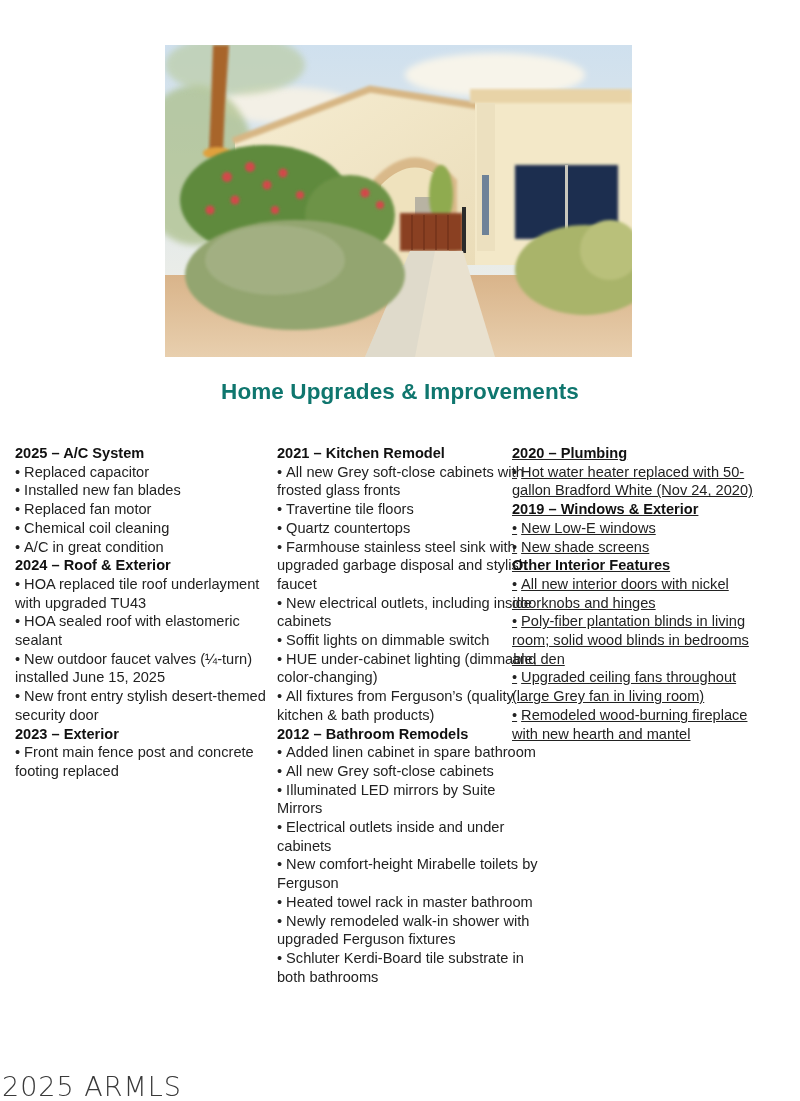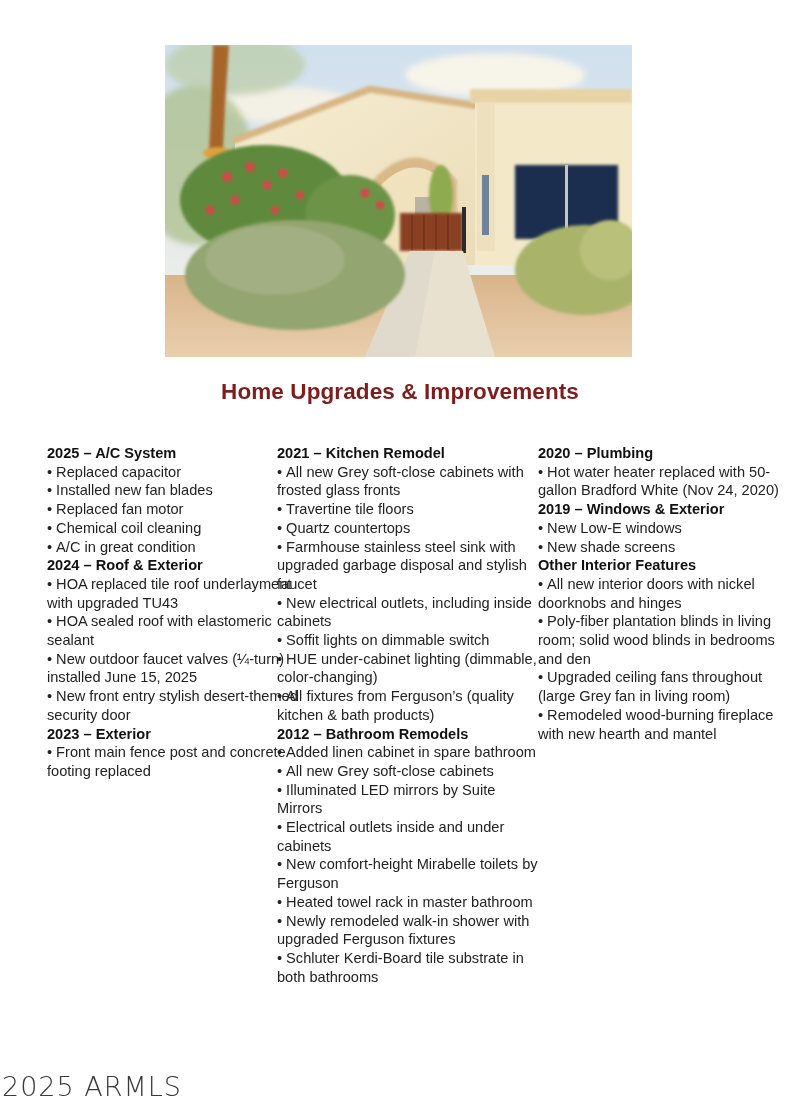--- a/index.html
+++ b/index.html
@@ -7,27 +7,27 @@
   body { position: relative; font-family: "Liberation Sans", sans-serif; color: #1a1a1a; }
 
   .hero {
     position: absolute; left: 165px; top: 45px; width: 467px; height: 312px;
     overflow: hidden; background: #e9eef0;
   }
   .hero svg { display: block; width: 100%; height: 100%; }
 
   .page-title {
     position: absolute; left: 0; top: 379px; width: 800px; text-align: center;
-    font-size: 22.5px; font-weight: bold; color: #7f1d1d; letter-spacing: 0.1px;
+    font-size: 22.5px; font-weight: bold; color: #0f766e; letter-spacing: 0.1px;
   }
 
   .col { position: absolute; top: 444px; font-size: 14.6px; line-height: 18.7px; color: #222; }
-  .col-1 { left: 15px; width: 262px; margin-left: 32px; }
+  .col-1 { left: 15px; width: 262px; }
   .col-2 { left: 277px; width: 262px; }
-  .col-3 { left: 538px; width: 262px; }
+  .col-3 { left: 512px; width: 262px; text-decoration: underline; }
 
   .section-heading { font-weight: bold; color: #111; display: block; }
   .bullet { display: block; }
   .bullet .dot { margin-right: 4px; }
 
   .watermark {
     position: absolute; left: 2px; top: 1035px;
     font-family: "DejaVu Sans", sans-serif; font-weight: 200;
     font-size: 27px; letter-spacing: 1px; color: #3a3a3a;
     transform: scaleX(1.0);

